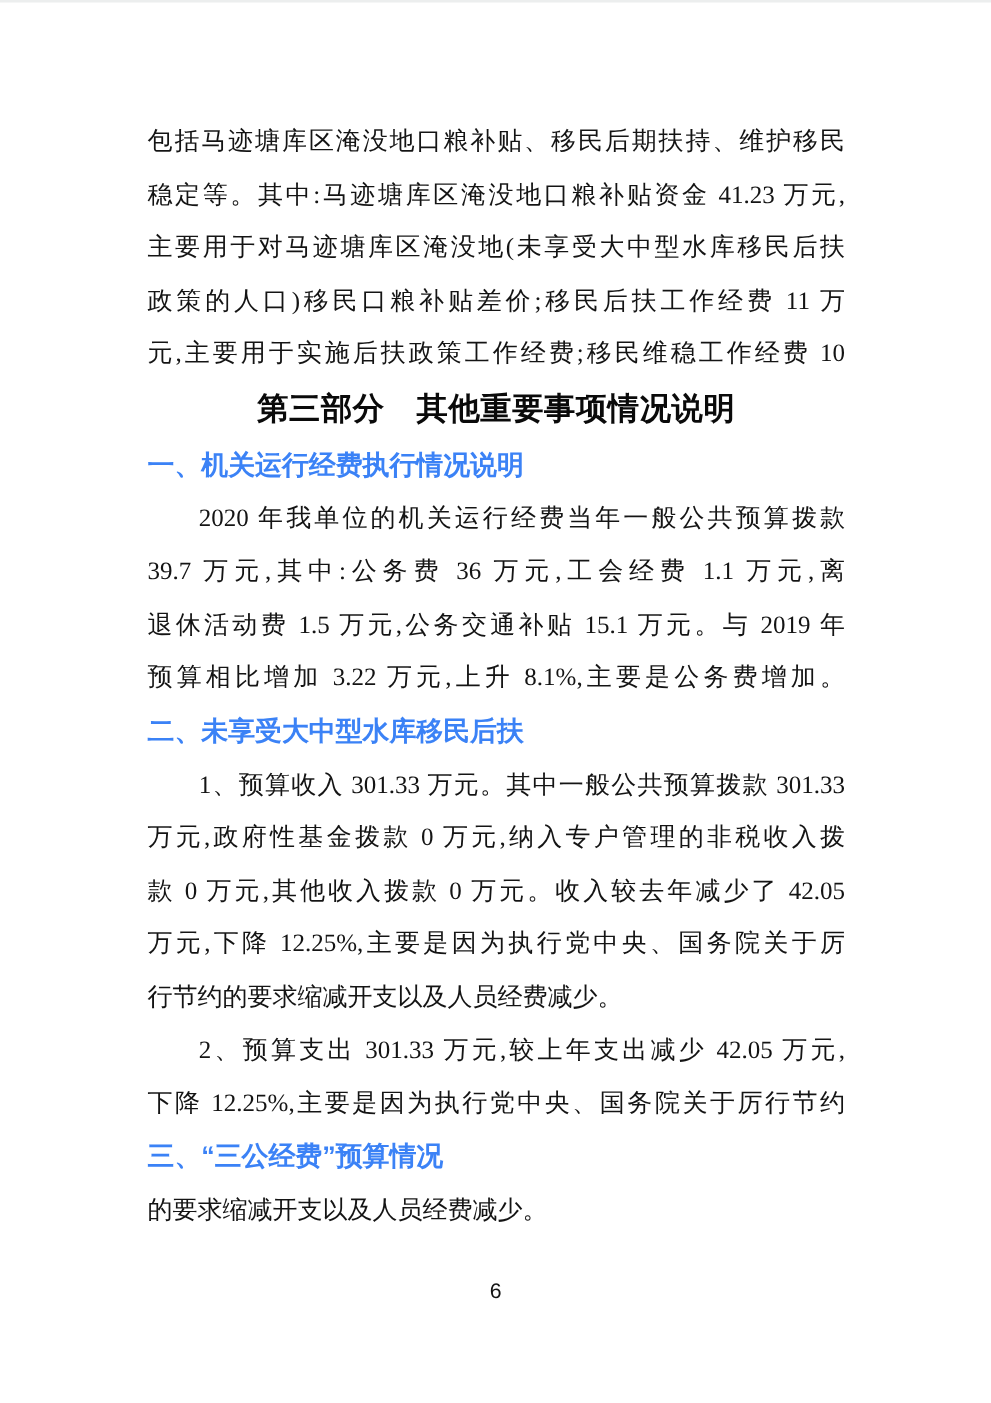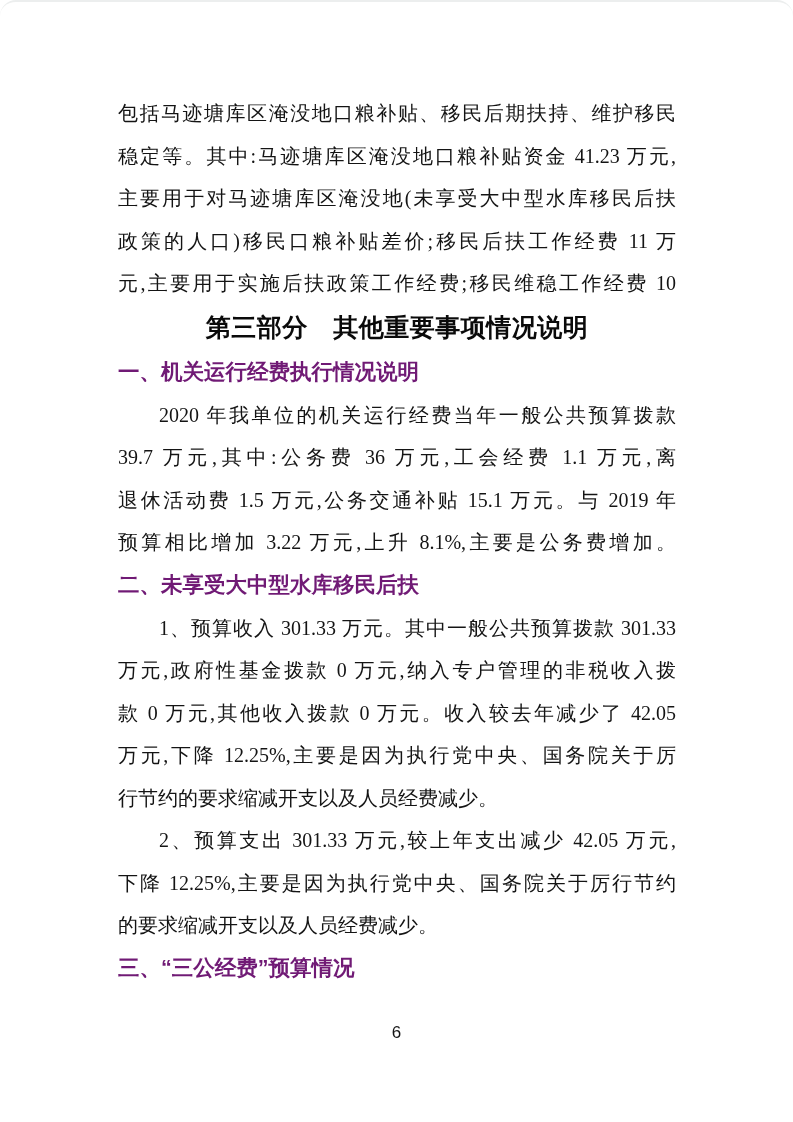--- a/index.html
+++ b/index.html
@@ -8,21 +8,20 @@
     background: #ffffff;
   }
   .page {
     position: relative;
     width: 793px;
     height: 1122px;
     background: #ffffff;
     border-top: 2px solid #eceeee;
     box-sizing: border-box;
     overflow: hidden;
-    border-radius: 16px;
   }
   .content {
     position: absolute;
     left: 118px;
     top: 90px;
     width: 558px;
   }
   .line {
     font-family: "Liberation Serif", "DejaVu Serif", serif;
     font-size: 20px;
@@ -49,21 +48,21 @@
     line-height: 46px;
     color: #0a0a0a;
     letter-spacing: 0.5px;
   }
   .line.h2 {
     font-family: "Liberation Sans", "DejaVu Sans", sans-serif;
     font-weight: bold;
     font-size: 21.5px;
     height: 43px;
     line-height: 43px;
-    color: #701a75;
+    color: #3b82f6;
   }
   .footer {
     position: absolute;
     left: 0;
     right: 0;
     top: 1016px;
     height: 30px;
     line-height: 30px;
     text-align: center;
     font-family: "Liberation Sans", "DejaVu Sans", sans-serif;
@@ -88,17 +87,17 @@
     <div class="line j">退休活动费 1.5 万元,公务交通补贴 15.1 万元。与 2019 年</div>
     <div class="line j">预算相比增加 3.22 万元,上升 8.1%,主要是公务费增加。</div>
     <div class="line h2">二、未享受大中型水库移民后扶</div>
     <div class="line j indent">1、预算收入 301.33 万元。其中一般公共预算拨款 301.33</div>
     <div class="line j">万元,政府性基金拨款 0 万元,纳入专户管理的非税收入拨</div>
     <div class="line j">款 0 万元,其他收入拨款 0 万元。收入较去年减少了 42.05</div>
     <div class="line j">万元,下降 12.25%,主要是因为执行党中央、国务院关于厉</div>
     <div class="line">行节约的要求缩减开支以及人员经费减少。</div>
     <div class="line j indent">2、预算支出 301.33 万元,较上年支出减少 42.05 万元,</div>
     <div class="line j">下降 12.25%,主要是因为执行党中央、国务院关于厉行节约</div>
+    <div class="line h2">三、“三公经费”预算情况</div>
     <div class="line">的要求缩减开支以及人员经费减少。</div>
-    <div class="line h2">三、“三公经费”预算情况</div>
   </div>
   <div class="footer">6</div>
 </div>
 
 </body></html>

